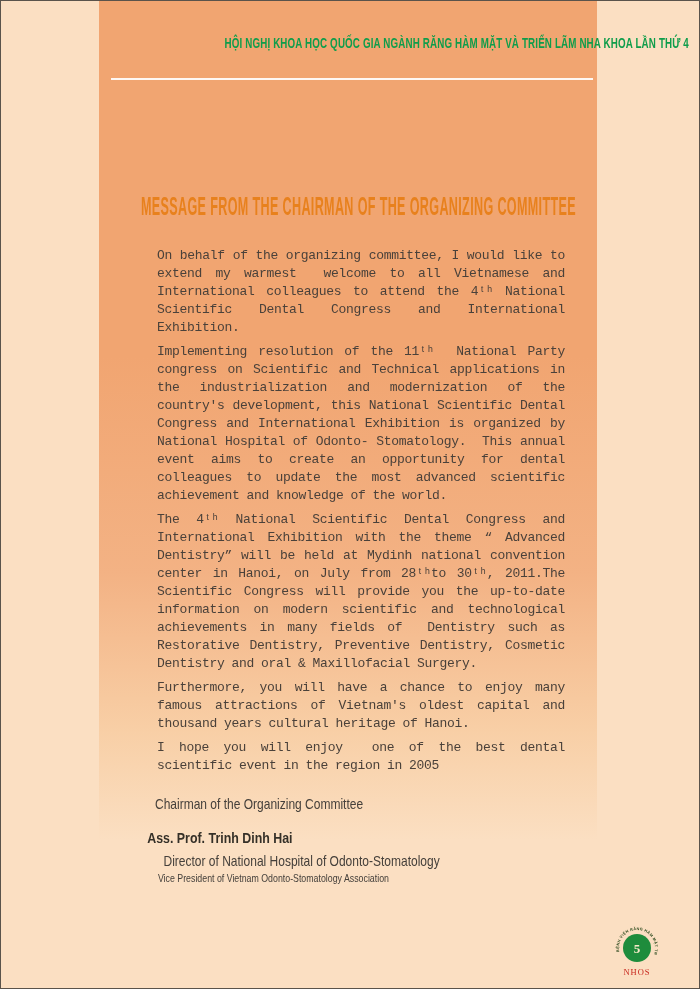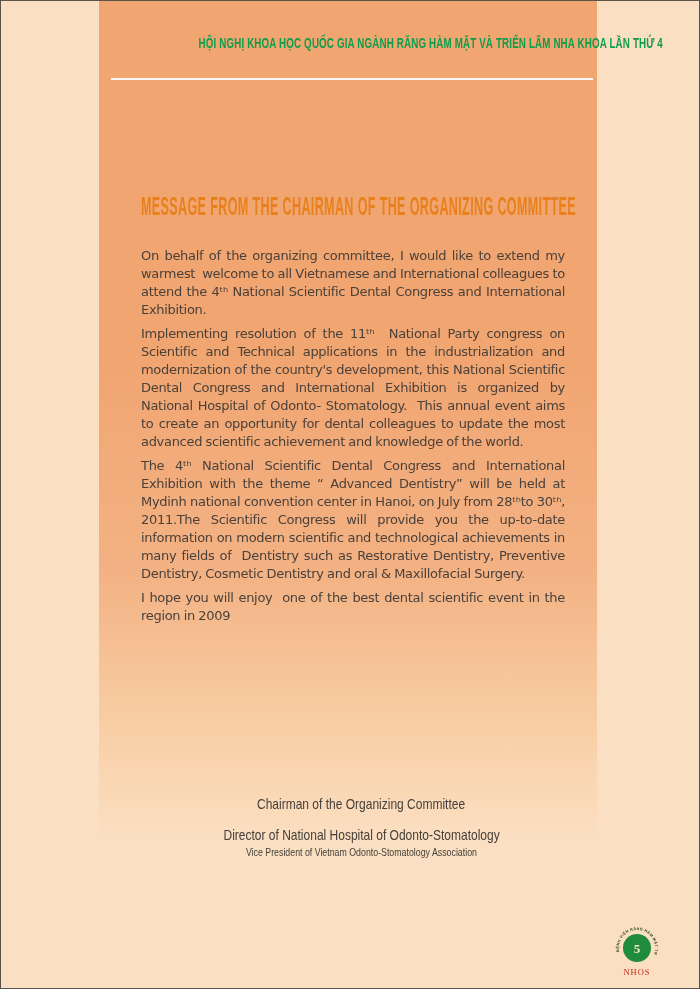--- a/index.html
+++ b/index.html
@@ -5,21 +5,21 @@
   html,body { margin:0; padding:0; background:#fff; }
   .page {
     position:relative; width:700px; height:989px; box-sizing:border-box;
     background:#fbdfc2; border:1.5px solid #5a534b; overflow:hidden;
     font-family:"Liberation Sans","DejaVu Sans",sans-serif;
   }
   .band {
     position:absolute; left:98px; top:0; width:498px; height:100%;
     background:linear-gradient(180deg,#f1a571 0%,#f1a571 36%,#f3b284 58%,#f8cfa6 74%,#fbdfc2 85%,#fbdfc2 100%);
   }
-  .header { position:absolute; left:98px; top:33px; width:498px; text-align:center; }
+  .header { position:absolute; left:98px; top:33px; width:498px; text-align:center;padding-left:26px; }
   .header .vi {
     display:inline-block; white-space:nowrap; transform:scale(0.70,1.06);
     font-size:14px; font-weight:bold; color:#0f9d4b; letter-spacing:0.2px;
   }
   .header .en {
     display:inline-block; white-space:nowrap; transform:scale(0.76,1.06);
     font-size:14px; font-weight:bold; color:#ffffff; word-spacing:3px; margin-top:4px;
   }
   .header-rule {
     position:absolute; left:110px; top:77px; width:482px; height:1.5px;
@@ -28,26 +28,26 @@
   .page-title { position:absolute; left:140px; top:192px; white-space:nowrap; }
   .page-title span {
     display:inline-block; transform:scale(0.56,1.12); transform-origin:left top;
     font-size:22.5px; font-weight:bold; color:#e8811d; letter-spacing:0.6px; white-space:nowrap;
   }
   .bodytext {
     position:absolute; left:140px; top:246px; width:424px;
     font-family:"DejaVu Sans",sans-serif; font-size:13px; line-height:18px;
     color:#4a413a; text-align:justify; letter-spacing:-0.3px; word-spacing:-0.5px;
   }
-  .bodytext p { margin:0 0 6px 0; white-space:pre-wrap; }
-  .sig { position:absolute; left:112px; top:794px; width:497px; text-align:center; color:#45403b; }
+  .bodytext p { margin:0 0 6px 16px; white-space:pre-wrap;font-family:Liberation Mono, monospace; }
+  .sig { position:absolute; left:128px; top:794px; width:497px; text-align:left; color:#45403b; }
   .sig .line { display:inline-block; transform:scaleX(0.8); white-space:nowrap; }
   .sig-role { font-size:15px; }
   .sig-name { font-size:15.5px; font-weight:bold; color:#353028; margin-top:17px; }
-  .sig-t1 { font-size:15px; margin-top:14px; }
+  .sig-t1 { font-size:15px; margin-top:5px; }
   .sig-t2 { font-size:11px; margin-top:3px; }
   .logo { position:absolute; left:610px; top:924px; width:52px; height:56px; }
   .logo svg { display:block; width:52px; height:56px; }
 </style>
 </head>
 <body>
 
 <div class="page">
 
   <div class="band"></div>
@@ -60,26 +60,30 @@
   <div class="header-rule"></div>
 
   <div class="page-title">
     <span>MESSAGE FROM THE CHAIRMAN OF THE ORGANIZING COMMITTEE</span>
   </div>
 
   <div class="bodytext">
     <p>On behalf of the organizing committee, I would like to extend my warmest  welcome to all Vietnamese and International colleagues to attend the 4ᵗʰ National Scientific Dental Congress and International Exhibition.</p>
     <p>Implementing resolution of the 11ᵗʰ  National Party congress on Scientific and Technical applications in the industrialization and modernization of the country's development, this National Scientific Dental Congress and International Exhibition is organized by National Hospital of Odonto- Stomatology.  This annual event aims to create an opportunity for dental colleagues to update the most advanced scientific achievement and knowledge of the world.</p>
     <p>The 4ᵗʰ National Scientific Dental Congress and International Exhibition with the theme “ Advanced Dentistry” will be held at Mydinh national convention center in Hanoi, on July from 28ᵗʰto 30ᵗʰ, 2011.The Scientific Congress will provide you the up-to-date information on modern scientific and technological achievements in many fields of  Dentistry such as Restorative Dentistry, Preventive Dentistry, Cosmetic Dentistry and oral &amp; Maxillofacial Surgery.</p>
-    <p>I hope you will enjoy  one of the best dental scientific event in the region in 2009</p>
+    <p>Furthermore, you will have a chance to enjoy many famous attractions of Vietnam's oldest capital and thousand years cultural heritage of Hanoi.</p>
+    <p>I hope you will enjoy  one of the best dental scientific event in the region in 2005</p>
   </div>
 
   <div class="sig">
     <div class="sig-role">
       <span class="line">Chairman of the Organizing Committee</span>
+    </div>
+    <div class="sig-name">
+      <span class="line">Ass. Prof. Trinh Dinh Hai</span>
     </div>
     <div class="sig-t1">
       <span class="line">Director of National Hospital of Odonto-Stomatology</span>
     </div>
     <div class="sig-t2">
       <span class="line">Vice President of Vietnam Odonto-Stomatology Association</span>
     </div>
   </div>
 
   <div class="logo">

